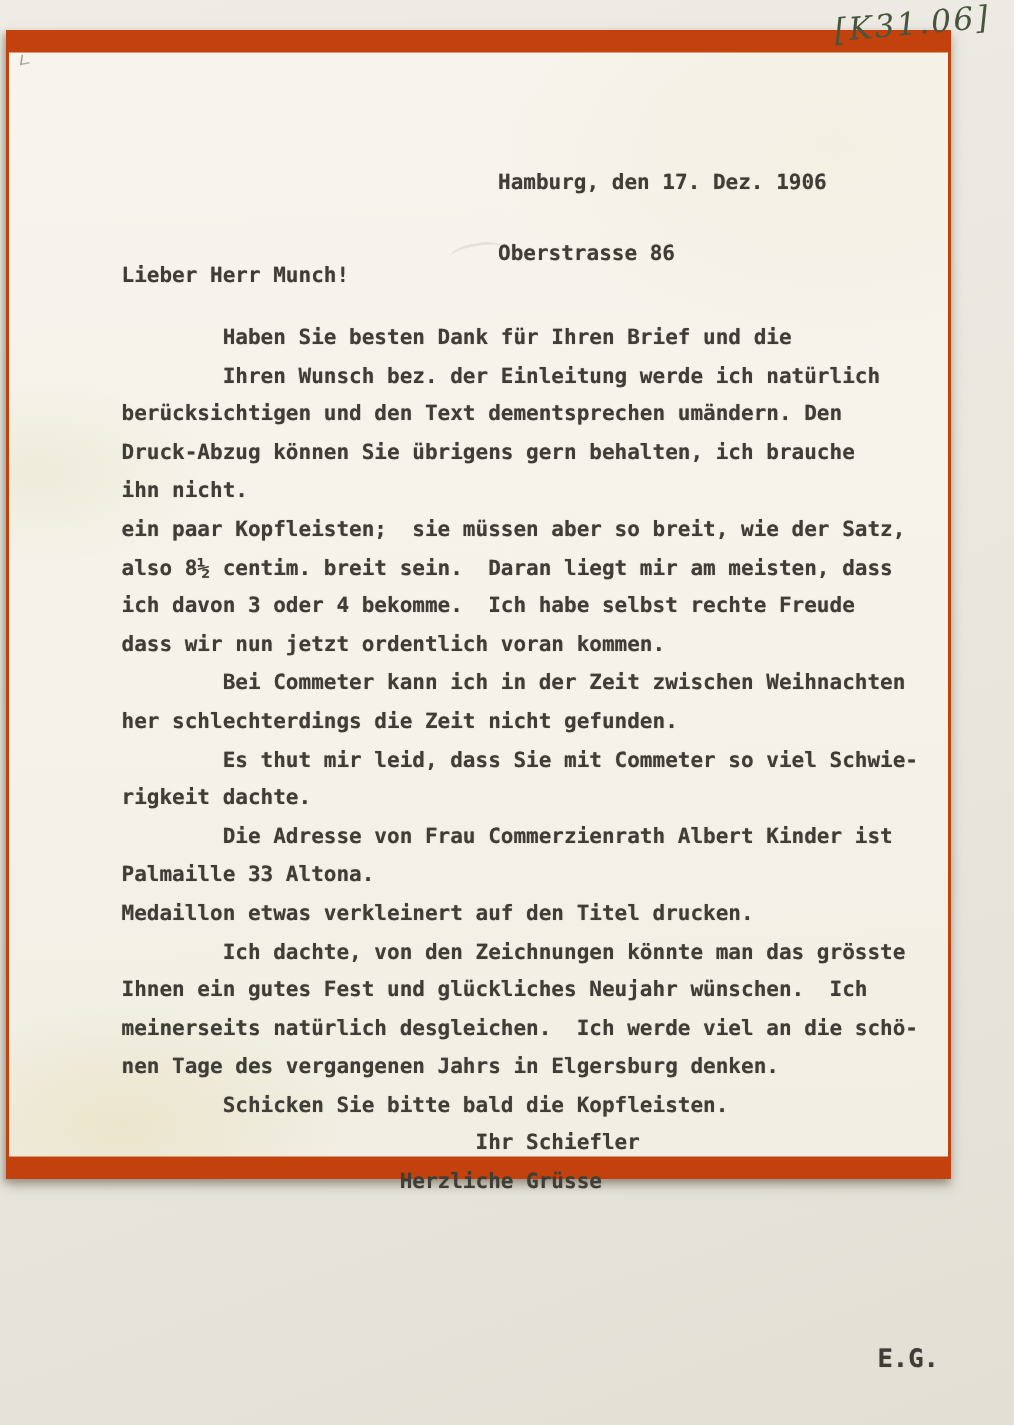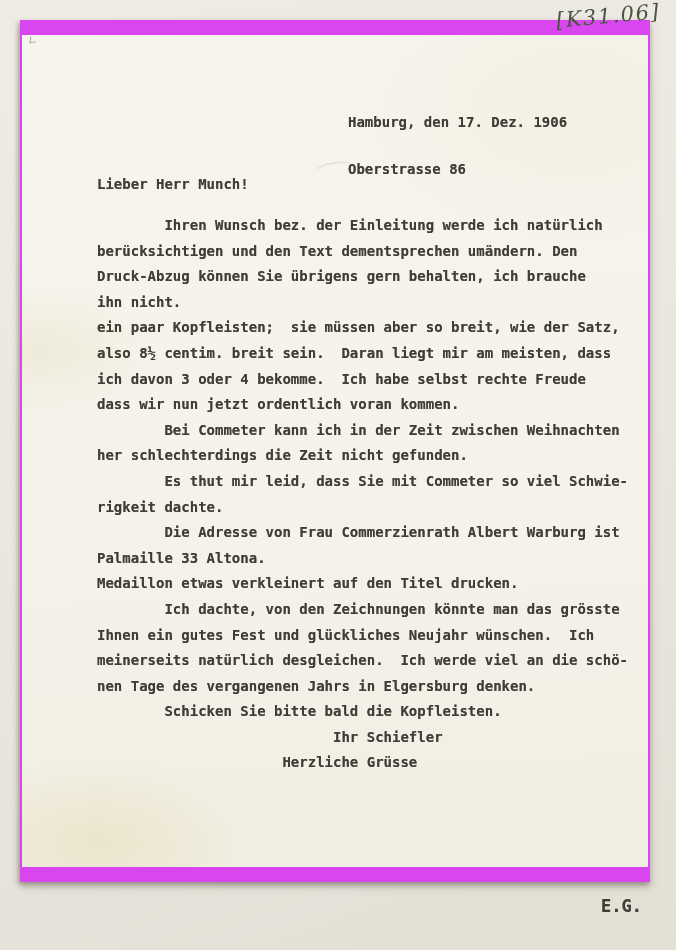--- a/index.html
+++ b/index.html
@@ -11,22 +11,22 @@
   .scene{position:absolute;inset:0;}
   
   .annotation{
     position:absolute;left:556px;top:4px;z-index:3;
     font-family:"DejaVu Serif", serif;font-style:italic;
     font-size:21px;color:#47553f;letter-spacing:1.5px;
     transform:rotate(-5deg);
   }
   
   .paper{
-    position:absolute;left:20px;top:20px;width:630px;height:862px;
-    background:#d946ef;
+    position:absolute;left:4px;top:20px;width:630px;height:766px;
+    background:#c2410c;
     box-shadow:-2px 2px 4px rgba(115,108,92,.35), 0 4px 7px rgba(110,102,85,.5);
   }
   
   .cream{
     position:absolute;left:2px;top:15px;right:2px;bottom:15px;
     background:
       radial-gradient(220px 120px at 12% 97%, rgba(214,196,120,.22), transparent 70%),
       radial-gradient(160px 90px at 3% 38%, rgba(205,190,120,.14), transparent 70%),
       radial-gradient(320px 200px at 88% 8%, rgba(222,212,170,.13), transparent 70%),
       linear-gradient(178deg,#f6f4ec 0%,#f4f2e9 60%,#f1eee3 100%);
@@ -67,33 +67,34 @@
 
       <div class="date-block type">
         <div>Hamburg, den 17. Dez. 1906</div>
         <div>Oberstrasse 86</div>
       </div>
 
       <div class="salutation type">Lieber Herr Munch!</div>
 
       <div class="body-lines type">
 
+      <div class="line">        Haben Sie besten Dank für Ihren Brief und die</div>
           <div class="line">        Ihren Wunsch bez. der Einleitung werde ich natürlich</div>
           <div class="line">berücksichtigen und den Text dementsprechen umändern. Den</div>
           <div class="line">Druck-Abzug können Sie übrigens gern behalten, ich brauche</div>
           <div class="line">ihn nicht.</div>
           <div class="line">ein paar Kopfleisten;  sie müssen aber so breit, wie der Satz,</div>
           <div class="line">also 8½ centim. breit sein.  Daran liegt mir am meisten, dass</div>
           <div class="line">ich davon 3 oder 4 bekomme.  Ich habe selbst rechte Freude</div>
           <div class="line">dass wir nun jetzt ordentlich voran kommen.</div>
           <div class="line">        Bei Commeter kann ich in der Zeit zwischen Weihnachten</div>
           <div class="line">her schlechterdings die Zeit nicht gefunden.</div>
           <div class="line">        Es thut mir leid, dass Sie mit Commeter so viel Schwie-</div>
           <div class="line">rigkeit dachte.</div>
-          <div class="line">        Die Adresse von Frau Commerzienrath Albert Warburg ist</div>
+          <div class="line">        Die Adresse von Frau Commerzienrath Albert Kinder ist</div>
           <div class="line">Palmaille 33 Altona.</div>
           <div class="line">Medaillon etwas verkleinert auf den Titel drucken.</div>
           <div class="line">        Ich dachte, von den Zeichnungen könnte man das grösste</div>
           <div class="line">Ihnen ein gutes Fest und glückliches Neujahr wünschen.  Ich</div>
           <div class="line">meinerseits natürlich desgleichen.  Ich werde viel an die schö-</div>
           <div class="line">nen Tage des vergangenen Jahrs in Elgersburg denken.</div>
           <div class="line">        Schicken Sie bitte bald die Kopfleisten.</div>
           <div class="line">                            Ihr Schiefler</div>
           <div class="line">                      Herzliche Grüsse</div>
         </div>

